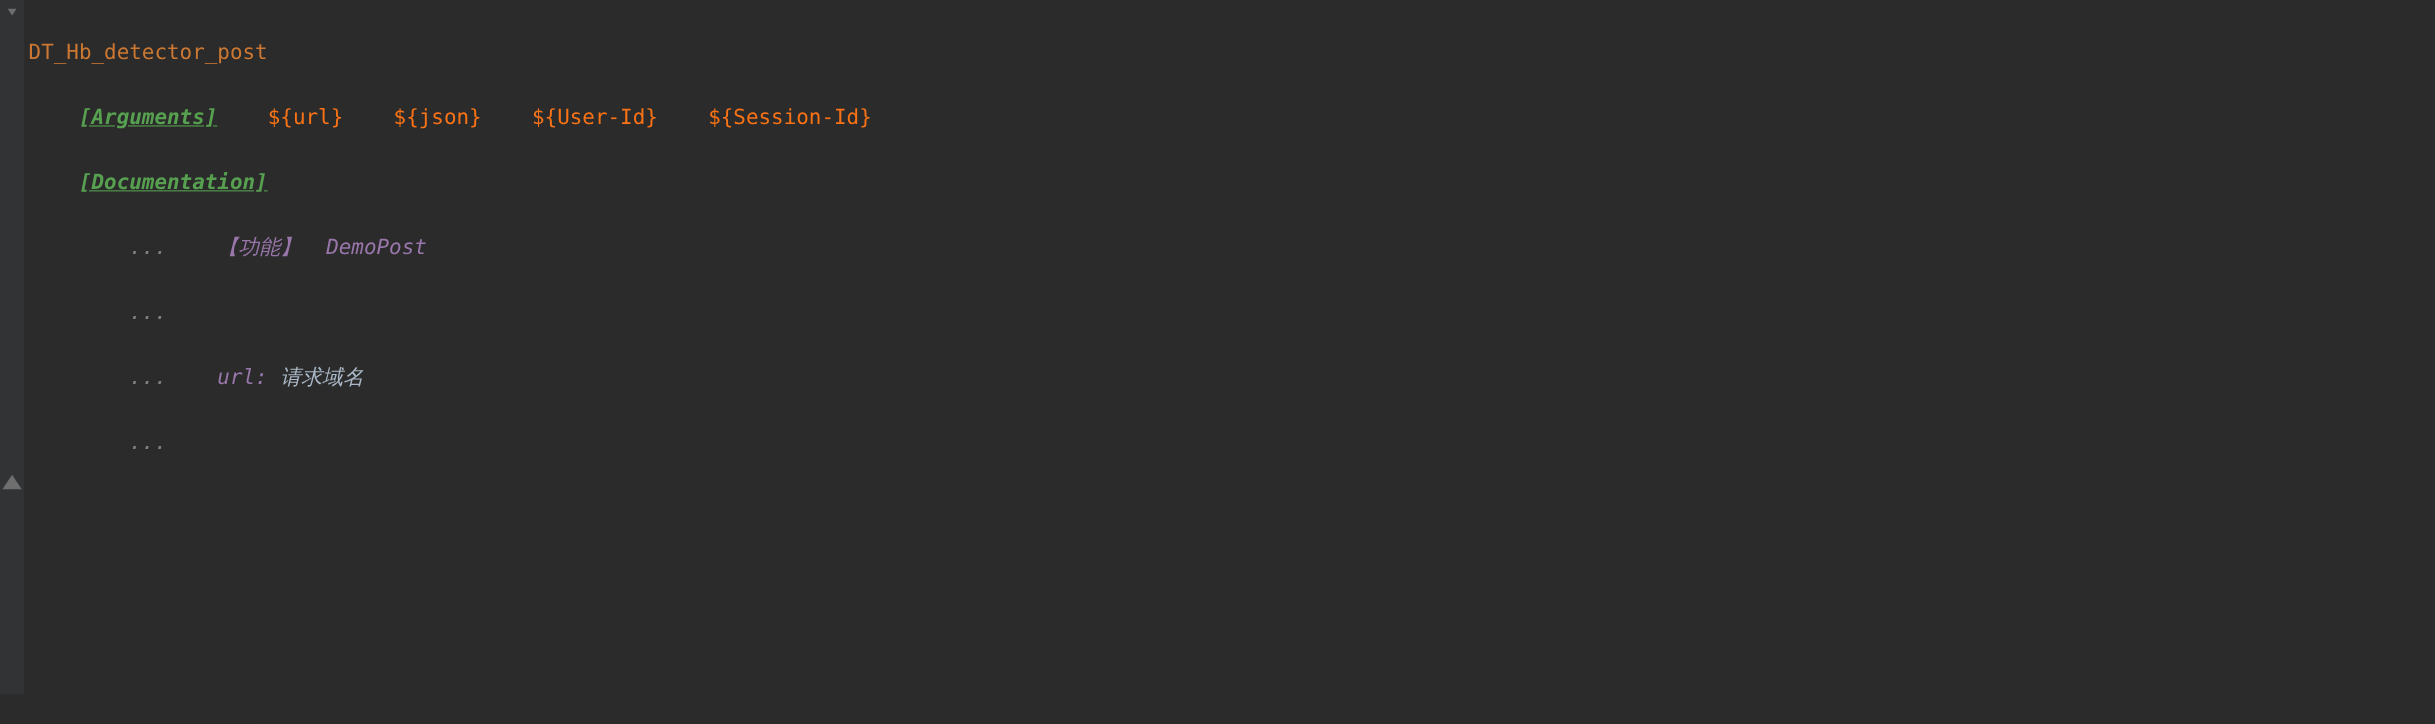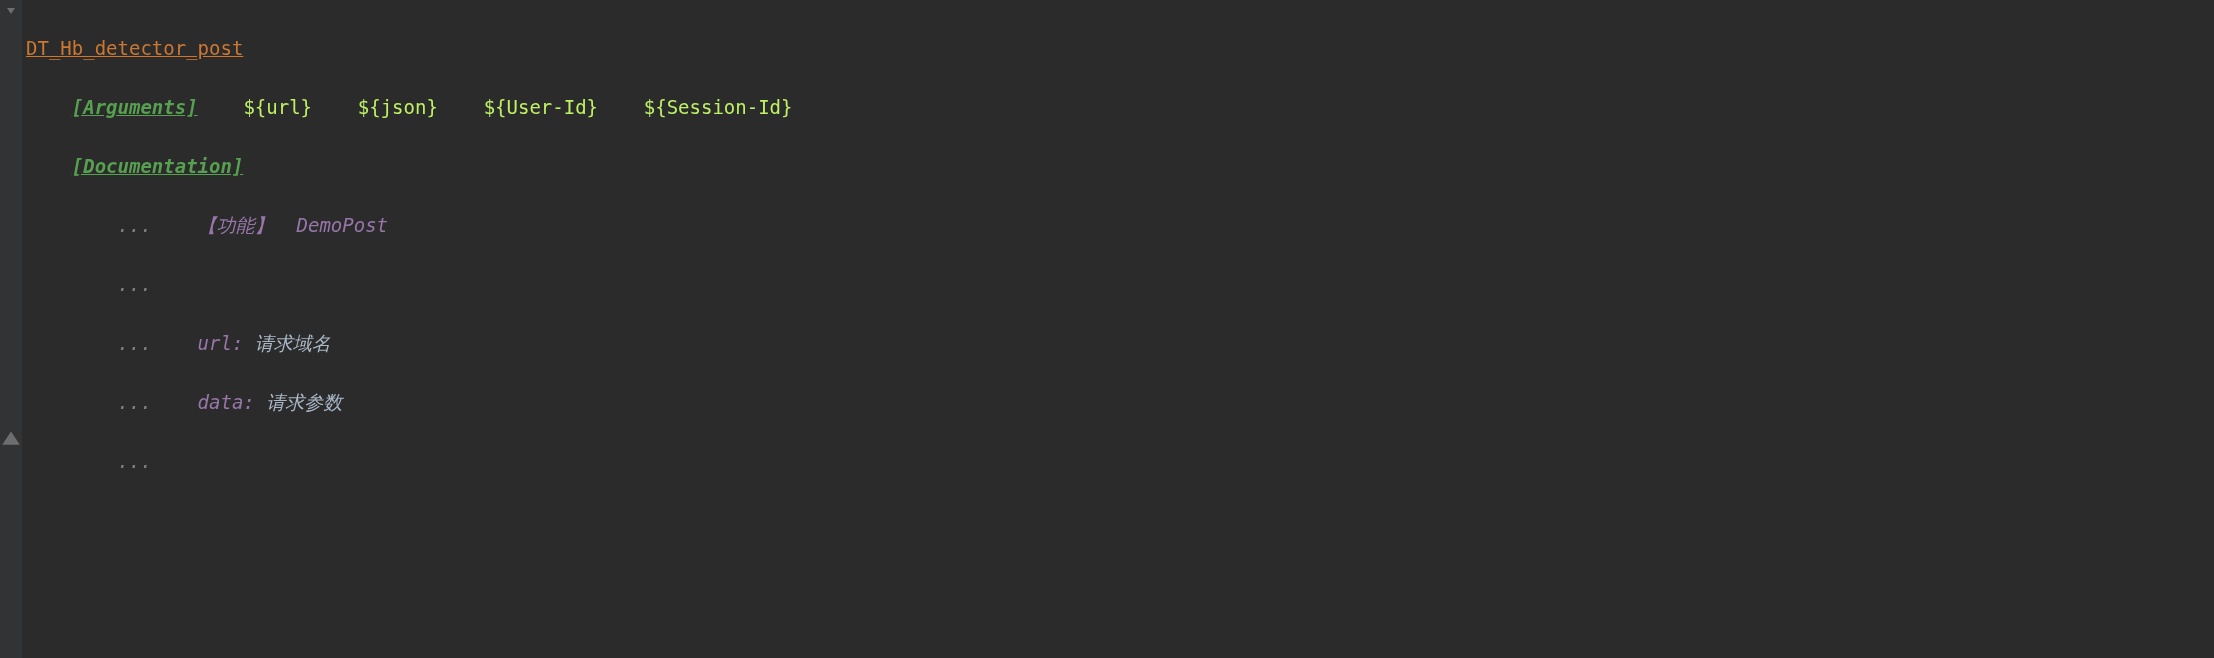--- a/index.html
+++ b/index.html
@@ -34,23 +34,23 @@
     height: 10px;
     fill: none;
     stroke: #6e6e6e;
     stroke-width: 2;
   }
   .code {
     padding: 5px 0 8px 4px;
     white-space: pre;
   }
   .line { min-height: 29px; }
-  .kw-name { color: #cc7832; font-style: normal; text-decoration: underline; }
+  .kw-name { color: #cc7832; font-style: normal; }
   .setting { color: #56a050; font-style: italic; text-decoration: underline; font-weight: bold; }
-  .var { color: #bef264; }
+  .var { color: #f97316; }
   .italic-purple { color: #9876aa; font-style: italic; }
   .italic-gray { color: #808080; font-style: italic; }
   .doc-cn { color: #a9b7c6; font-style: italic; }
   .fold-end {
     height: 14px;
     display: flex;
     align-items: center;
     justify-content: center;
   }
 </style>
@@ -71,21 +71,20 @@
         </svg>
     </div>
   </div>
   <div class="code">
 <div class="line"><span class="kw-name">DT_Hb_detector_post</span></div>
 <div class="line">    <span class="setting">[Arguments]</span>    <span class="var">${url}</span>    <span class="var">${json}</span>    <span class="var">${User-Id}</span>    <span class="var">${Session-Id}</span></div>
 <div class="line">    <span class="setting">[Documentation]</span></div>
 <div class="line">        <span class="italic-gray">...</span>    <span class="italic-purple">【功能】</span>  <span class="italic-purple">DemoPost</span></div>
 <div class="line">        <span class="italic-gray">...</span></div>
 <div class="line">        <span class="italic-gray">...</span>    <span class="italic-purple">url:</span> <span class="doc-cn">请求域名</span></div>
-<div class="line">        <span class="italic-gray">...</span>    <span class="italic-purple">data:</span> <span class="doc-cn">请求参数</span></div>
 <div class="line">        <span class="italic-gray">...</span></div>
 
 
 
 
 
   </div>
 </div>
 
 </body></html>

